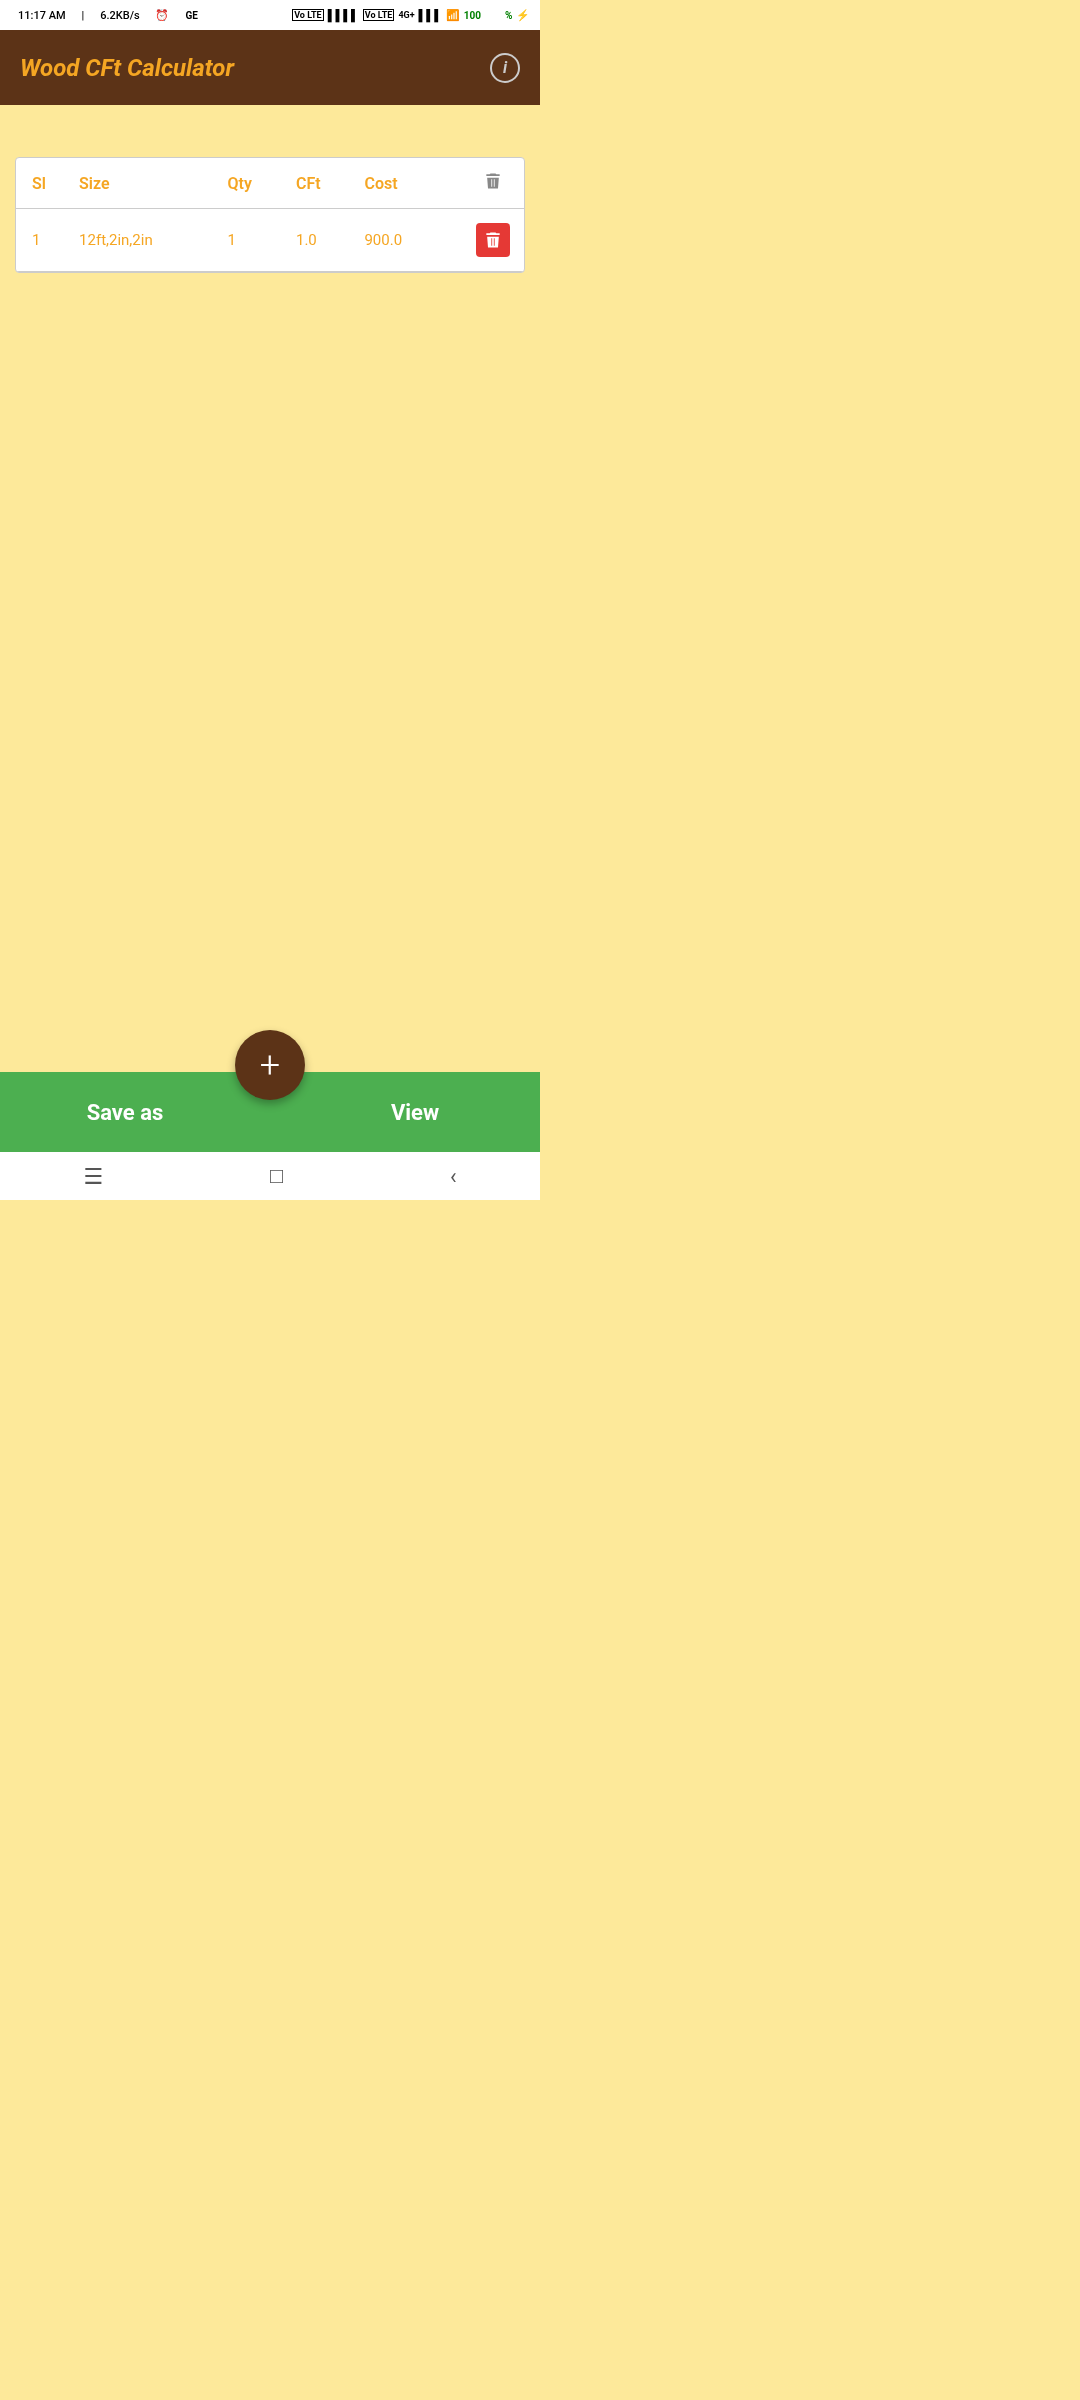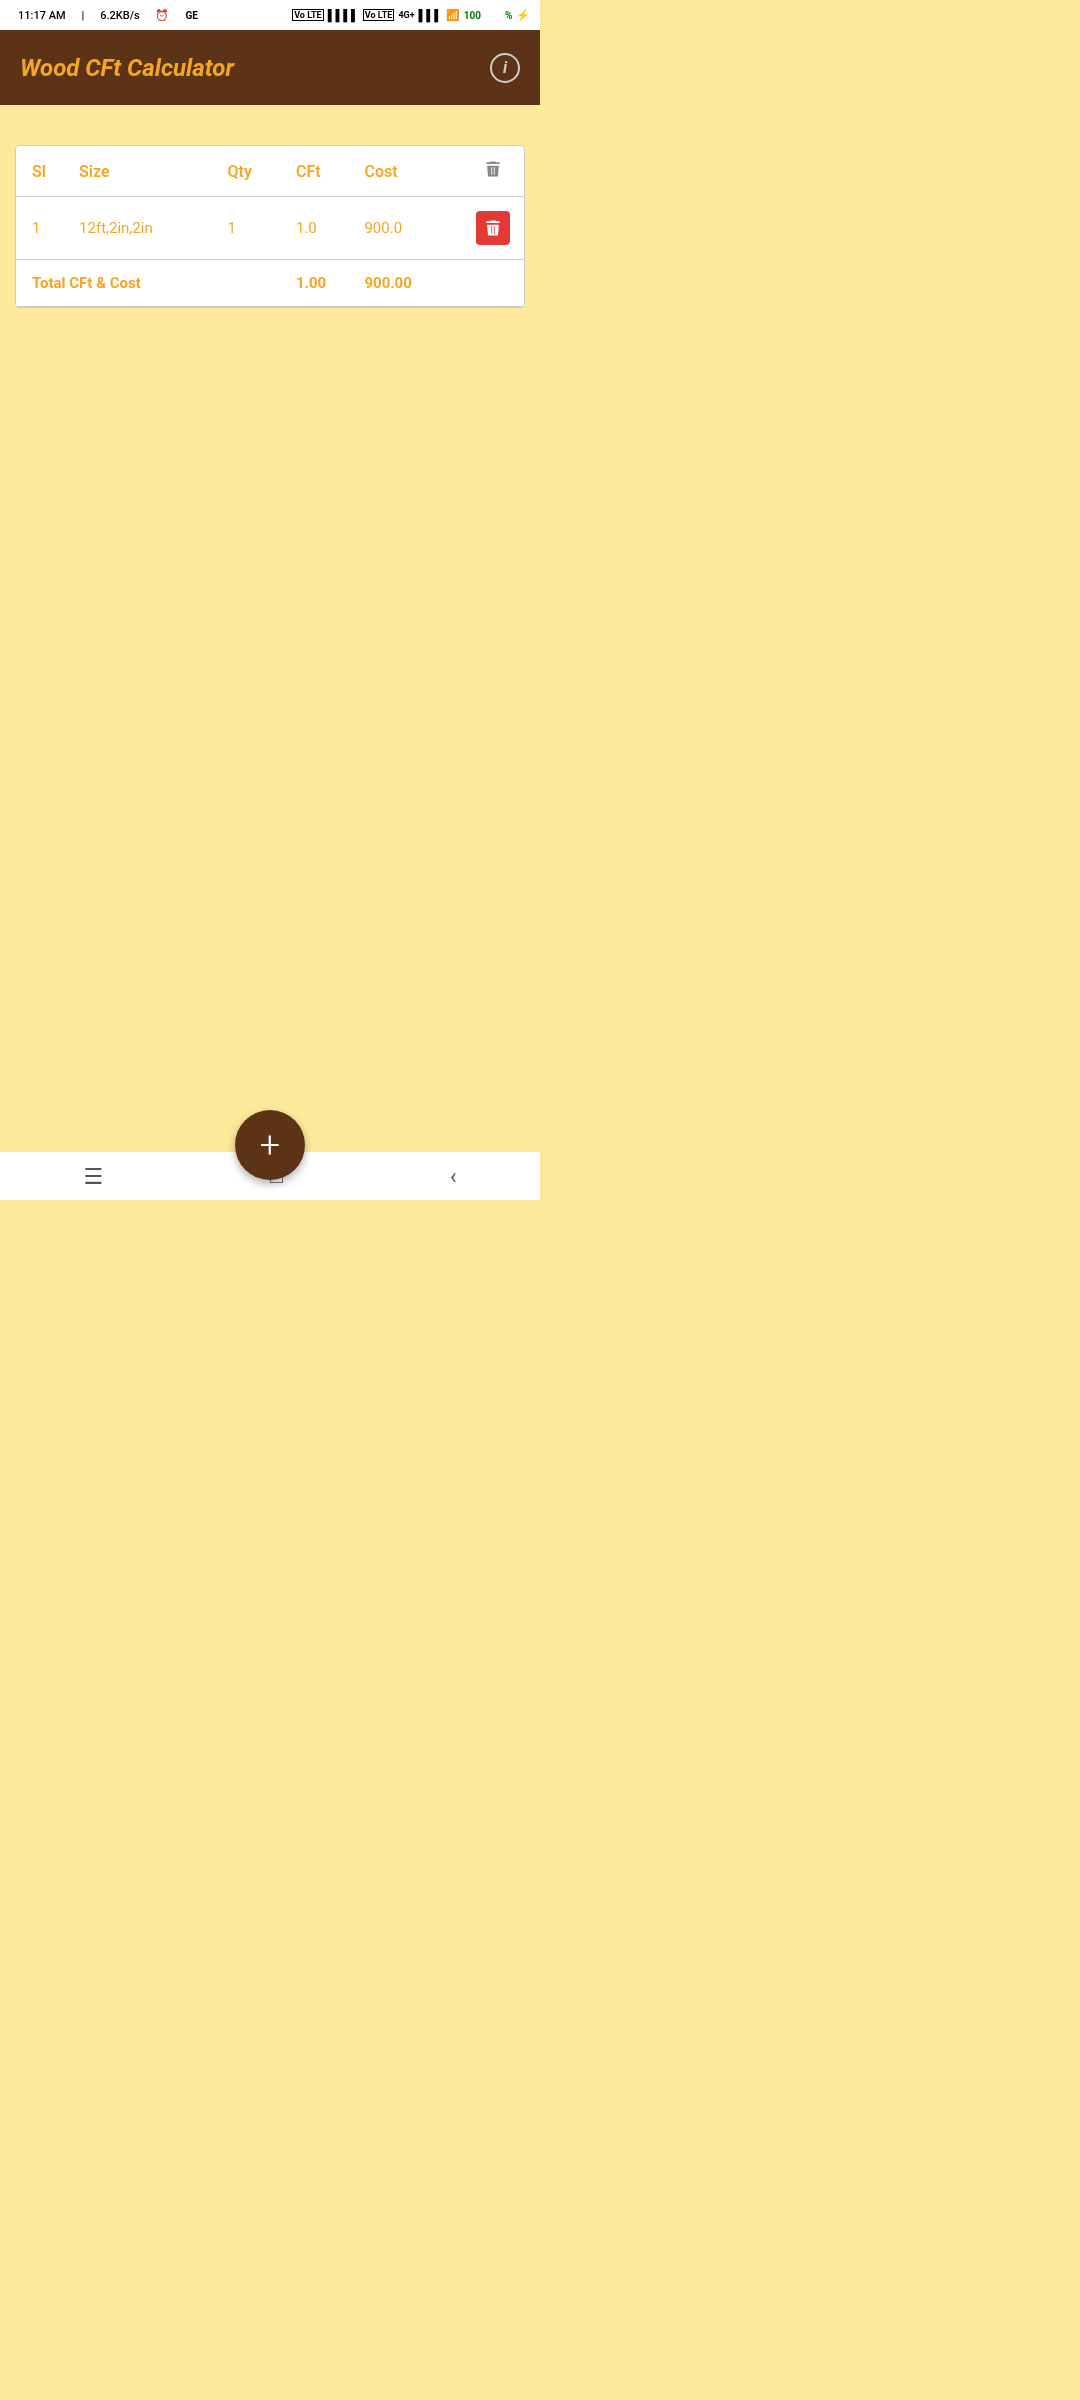--- a/index.html
+++ b/index.html
@@ -85,21 +85,21 @@
       font-size: 16px;
       font-style: italic;
       font-weight: bold;
     }
 
     
     .main-content {
       width: 100%;
       flex: 1;
       background-color: #fde99a;
-      padding: 40px 15px 15px 15px;
+      padding: 52px 15px 15px 15px;
     }
 
     
     .table-container {
       background-color: #fff;
       border: 1.5px solid #ccc;
       border-radius: 4px;
       overflow: hidden;
     }
 
@@ -359,37 +359,36 @@
           <td>1.0</td>
           <td>900.0</td>
           <td>
             <div class="delete-btn-red">
               <svg class="trash-icon-svg" viewBox="0 0 24 24" fill="#fff">
                 <path d="M9 3h6l1 1h4v2H4V4h4zM5 8h14l-1 13H6zm5 2v9h1V10zm3 0v9h1V10z"></path>
               </svg>
             </div>
           </td>
         </tr>
-        <tr class="total-row">
-          <td colspan="3">Total CFt &amp; Cost</td>
-          <td>1.00</td>
-          <td>900.00</td>
-          <td></td>
-        </tr>
       </tbody>
     </table>
   </div>
 </div>
 
 <div class="bottom-area">
   <div class="fab-container">
     <div class="fab-button">
       <span class="fab-plus">+</span>
     </div>
   </div>
 
+  <div class="bottom-bar">
+    <div class="bottom-bar-btn">Save as</div>
+    <div class="bottom-bar-center"></div>
+    <div class="bottom-bar-btn">View</div>
+  </div>
 
   <div class="nav-bar">
     <span class="nav-icon">☰</span>
     <span class="nav-icon">□</span>
     <span class="nav-icon">‹</span>
   </div>
 </div>
 
 </body></html>

